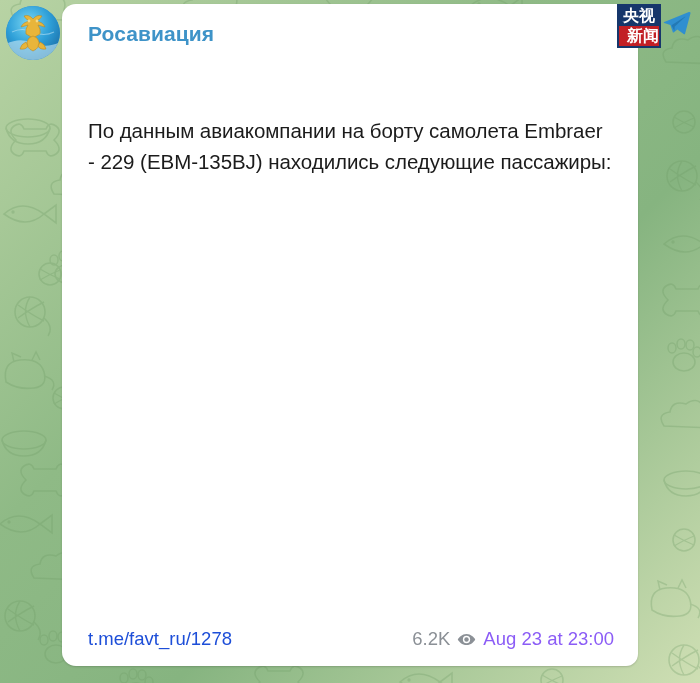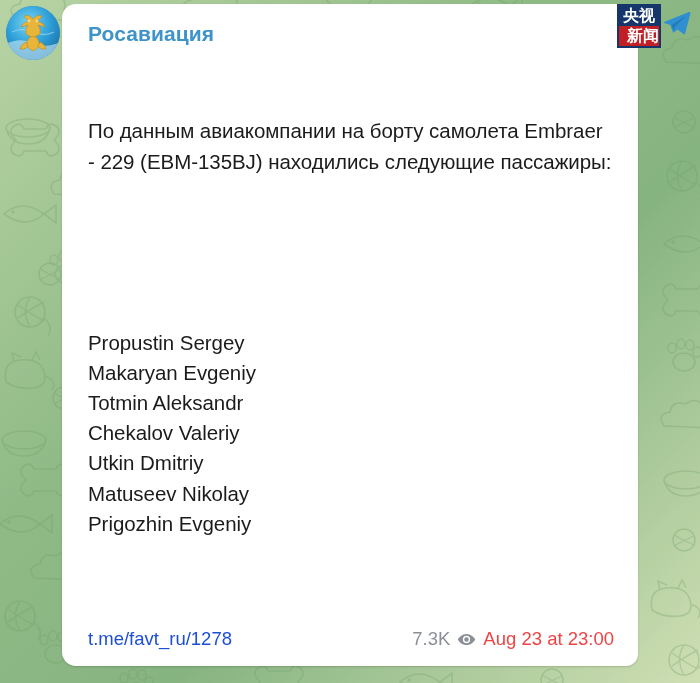--- a/index.html
+++ b/index.html
@@ -99,21 +99,21 @@
     font-size: 18.5px;
   }
   .meta {
     display: flex;
     align-items: center;
     color: #8b9096;
     font-size: 18.5px;
     gap: 7px;
   }
   .eye-icon { display: block; }
-  .meta-date { color: #ef4444; }
+  .meta-date { color: #8b5cf6; }
 
   
   .watermark {
     position: absolute;
     right: 8px;
     top: 4px;
     display: flex;
     align-items: flex-start;
     gap: 1px;
     z-index: 5;
@@ -262,37 +262,30 @@
     </svg>
   </div>
 
   <div class="bubble">
 
     <div class="channel-name">Росавиация</div>
 
     <div class="msg-text">
       <div class="para">По данным авиакомпании на борту самолета Embraer - 229 (EBM-135BJ) находились следующие пассажиры:</div>
       <div class="spacer"></div>
-      <div class="para">Propustin Sergey
-Makaryan Evgeniy
-Totmin Aleksandr
-Chekalov Valeriy
-Utkin Dmitriy
-Matuseev Nikolay
-Prigozhin Evgeniy</div>
       <div class="spacer"></div>
       
       
       
     </div>
 
     <div class="footer">
       <a class="msg-link" href="#">t.me/favt_ru/1278</a>
       <div class="meta">
-        <span>7.3K</span>
+        <span>6.2K</span>
         <svg class="eye-icon" width="19" height="19" viewBox="0 0 24 24" xmlns="http://www.w3.org/2000/svg">
           <path d="M12 5 C6.5 5 2.5 9 1 12 c1.5 3 5.5 7 11 7 s9.5-4 11-7 c-1.5-3-5.5-7-11-7 z" fill="#8b9096"></path>
           <circle cx="12" cy="12" r="4.6" fill="#ffffff"></circle>
           <circle cx="12" cy="12" r="2.8" fill="#8b9096"></circle>
         </svg>
         <span class="meta-date">Aug 23 at 23:00</span>
       </div>
     </div>
 
   </div>

